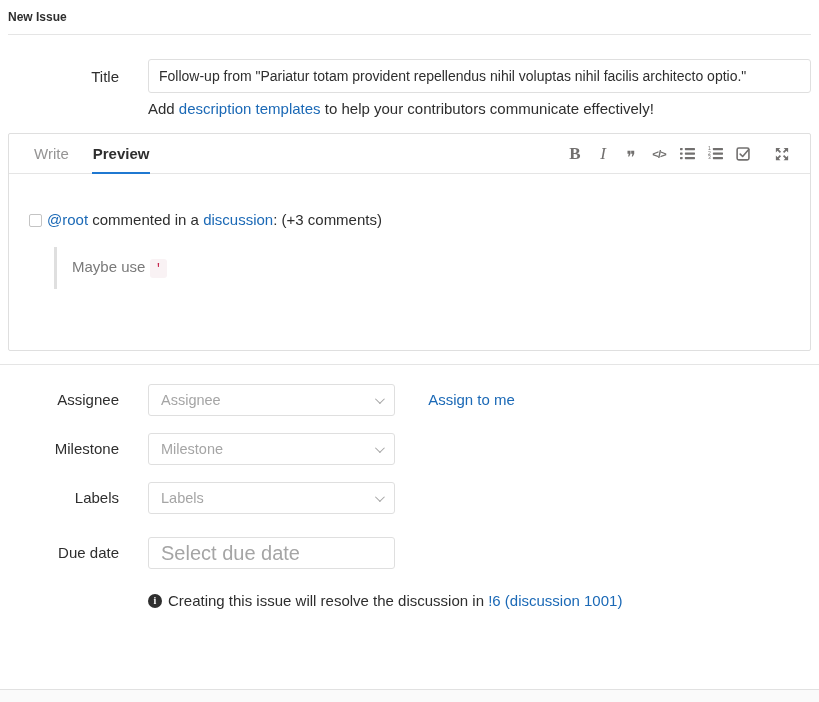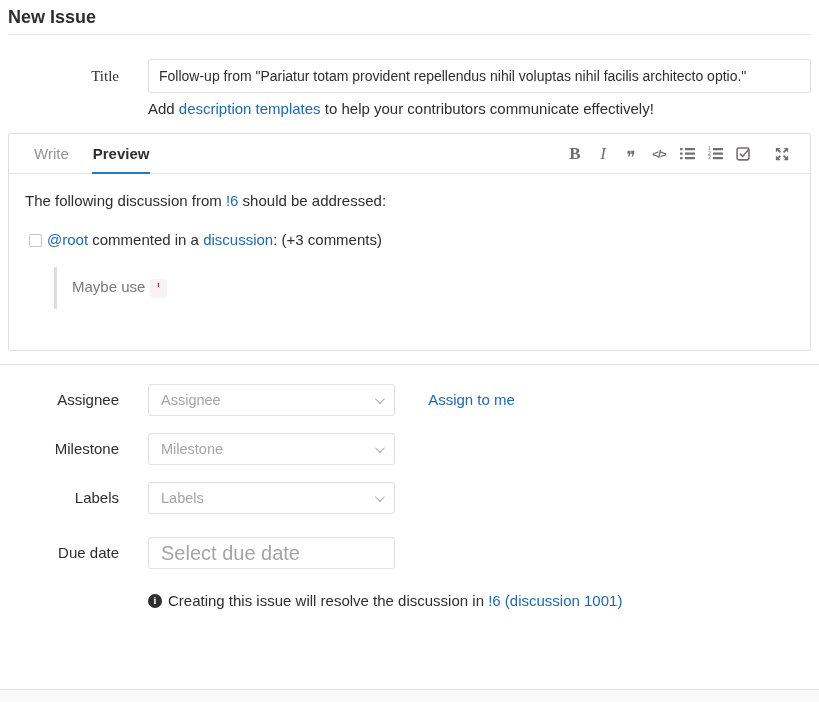--- a/index.html
+++ b/index.html
@@ -6,21 +6,21 @@
   html, body { width: 819px; height: 702px; background: #fff; overflow: hidden; }
   body {
     font-family: "Liberation Sans", sans-serif;
     font-size: 15px;
     color: #2e2e2e;
     position: relative;
   }
   a { text-decoration: none; color: #1b69b6; cursor: pointer; }
 
   .page-title {
-    font-size: 18px;
+    font-size: 12px;
     font-weight: 700;
     margin: 6px 8px 0 8px;
     line-height: 22px;
   }
   hr.top-divider {
     border: none;
     border-top: 1px solid #e5e5e5;
     margin: 6px 8px 0 8px;
   }
   .form-area { padding: 0 8px; }
@@ -29,21 +29,21 @@
   .row-label {
     flex: 0 0 111px;
     text-align: right;
     margin-right: 29px;
     color: #2e2e2e;
   }
   .control { flex: 1 1 auto; min-width: 0; }
 
   
   .row-title { margin-top: 24px; }
-  .row-title .row-label { padding-top: 9px; font-family: Liberation Serif, serif; }
+  .row-title .row-label { padding-top: 9px; }
   .title-input {
     width: 100%;
     height: 34px;
     border: 1px solid #dfdfdf;
     border-radius: 3px;
     padding: 0 10px;
     font-family: "Liberation Sans", sans-serif;
     font-size: 14px;
     color: #2e2e2e;
     outline: none;
@@ -287,21 +287,20 @@
             <button class="tb-btn tb-fullscreen">
               <span>
                   <svg width="14" height="14" viewBox="0 0 16 16" fill="currentColor">
                     <path d="M1 1h5.2L4.3 2.9l2.6 2.6-1.4 1.4-2.6-2.6L1 6.2zM15 1v5.2L13.1 4.3l-2.6 2.6-1.4-1.4 2.6-2.6L9.8 1zM1 15V9.8l1.9 1.9 2.6-2.6 1.4 1.4-2.6 2.6 1.9 1.9zM15 15H9.8l1.9-1.9-2.6-2.6 1.4-1.4 2.6 2.6 1.9-1.9z"></path>
                   </svg>
                 </span>
             </button>
           </div>
         </div>
         <div class="md-preview">
-          <p><span>The following discussion from </span><a>!6</a><span> should be addressed:</span></p>
           <ul class="task-list">
             <li>
               <span class="checkbox"></span><a>@root</a><span> commented in a </span><a>discussion</a><span>: (+3 comments)</span>
               <blockquote><span>Maybe use </span><code class="inline-code">'</code></blockquote>
             </li>
           </ul>
         </div>
       </div>
     </div>
   </div>

